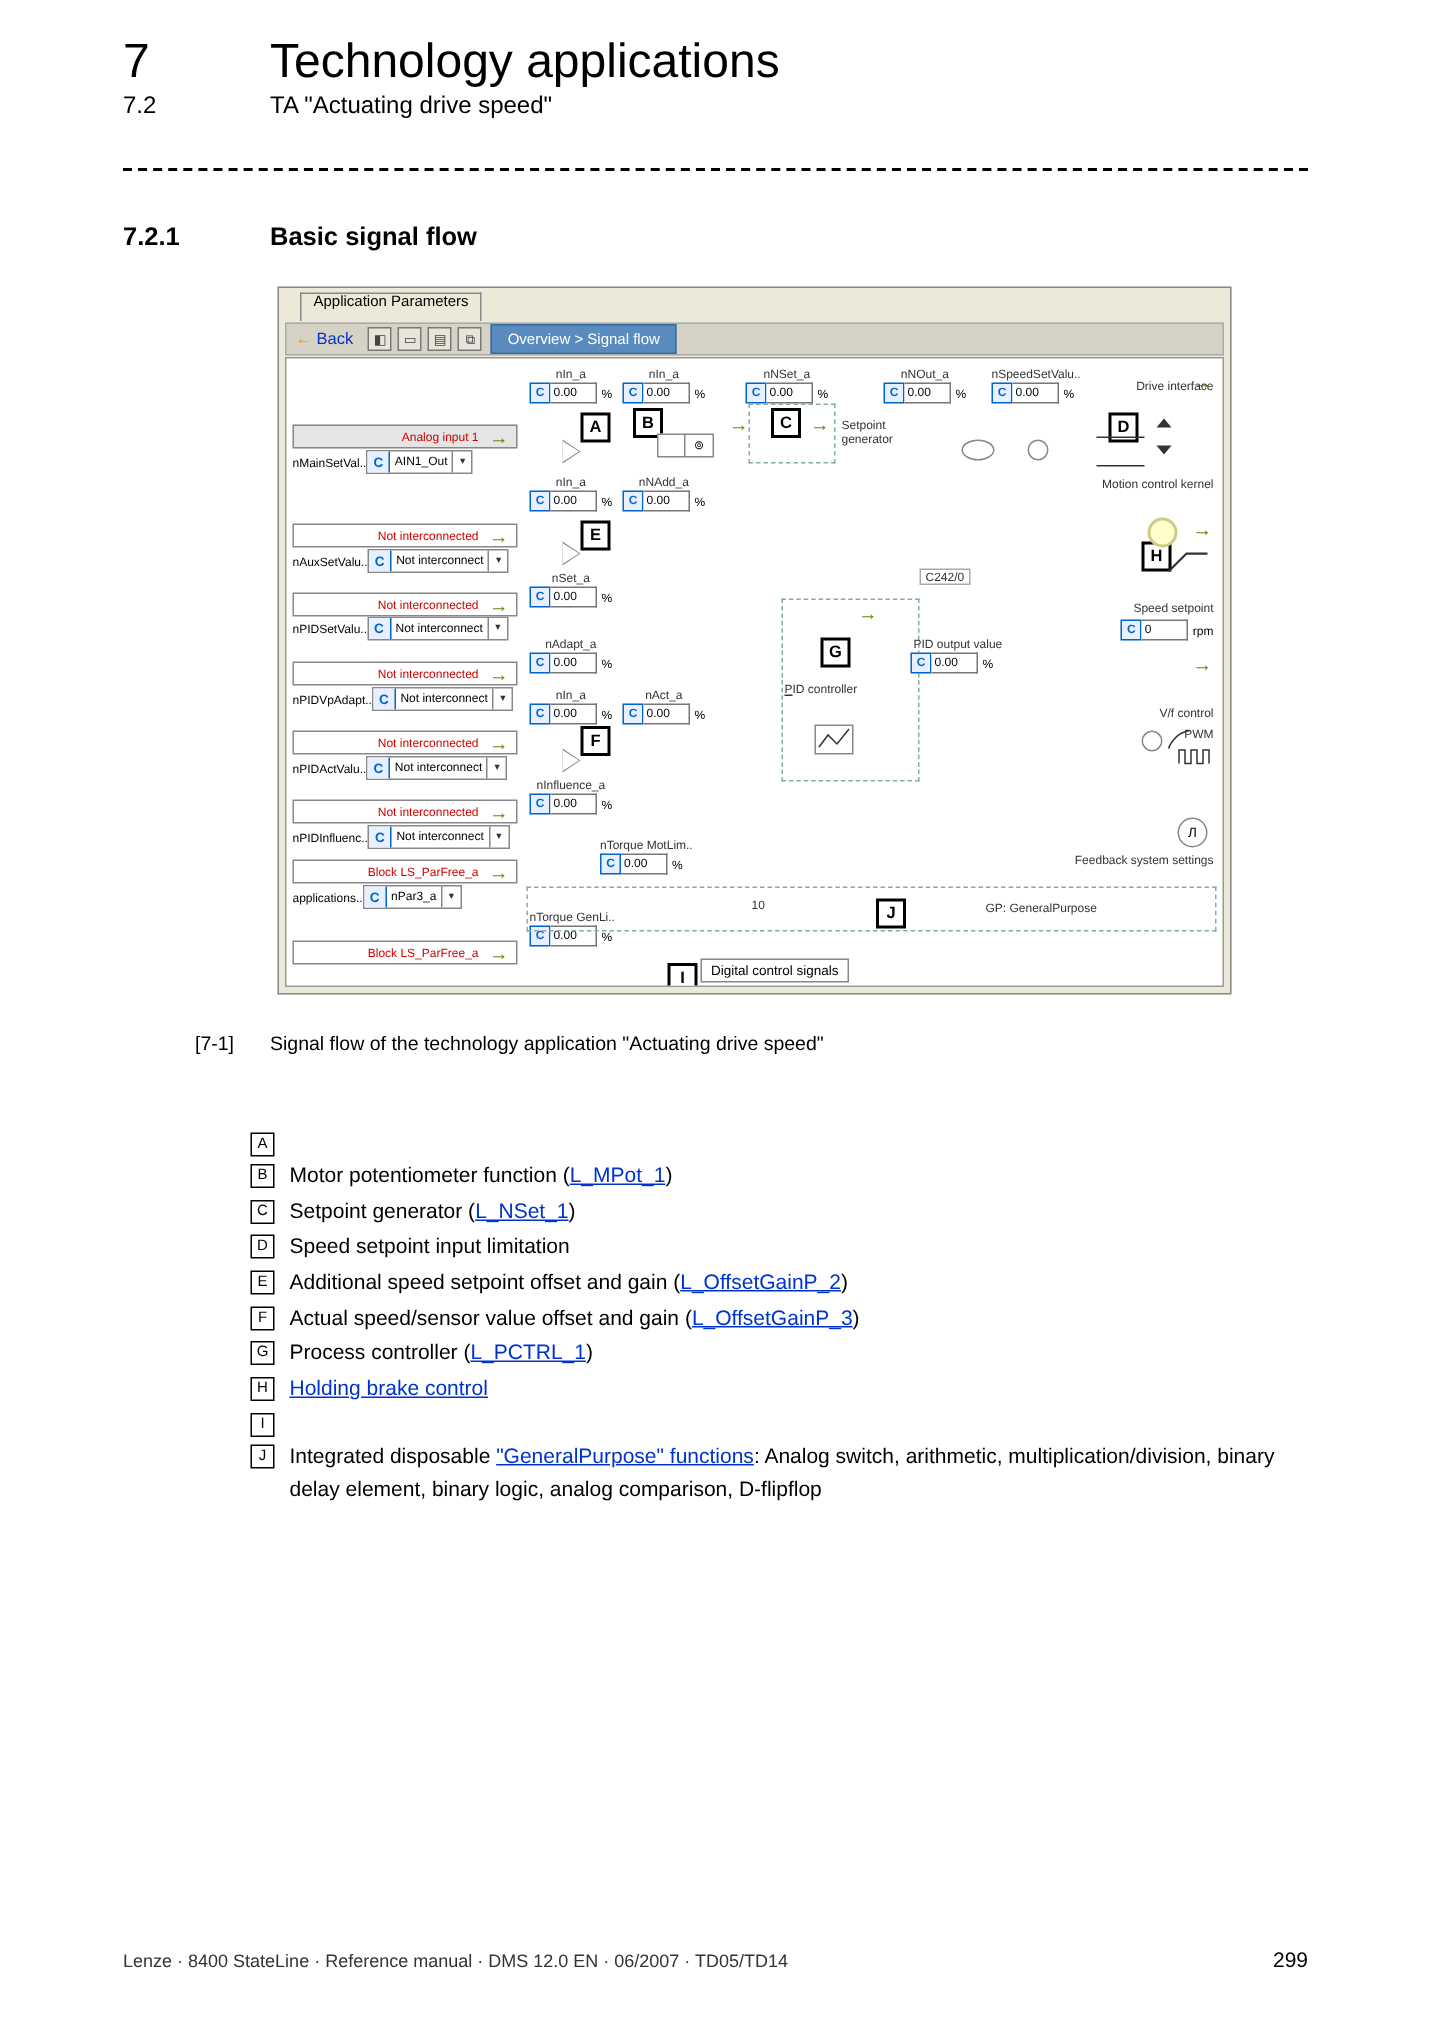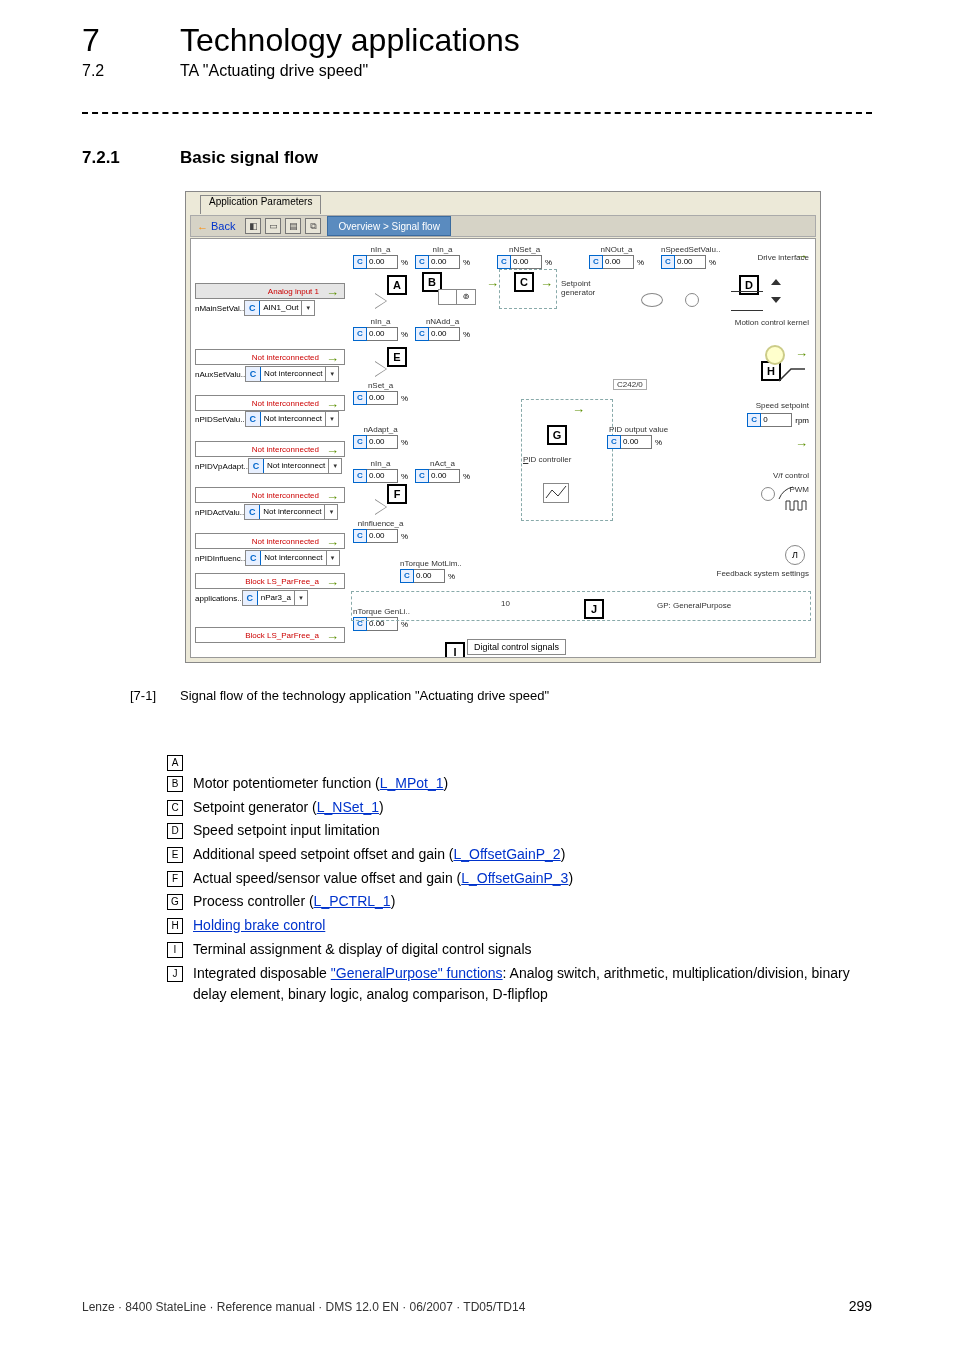--- a/index.html
+++ b/index.html
@@ -453,21 +453,20 @@
       <div class="row">
         <span class="key">G</span>
         <span class="txt">Process controller (<a class="fb" href="#">L_PCTRL_1</a>)</span>
       </div>
       <div class="row">
         <span class="key">H</span>
         <span class="txt"><a class="fb" href="#">Holding brake control</a></span>
       </div>
       <div class="row">
         <span class="key">I</span>
-        <span class="txt">Terminal assignment &amp; display of digital control signals</span>
       </div>
       <div class="row">
         <span class="key">J</span>
         <span class="txt">Integrated disposable <a class="fb" href="#">"GeneralPurpose" functions</a>: Analog switch, arithmetic, multiplication/division, binary delay element, binary logic, analog comparison, D-flipflop</span>
       </div>
     </div>
 
 <div class="footer-left">Lenze · 8400 StateLine · Reference manual · DMS 12.0 EN · 06/2007 · TD05/TD14</div>
 <div class="footer-right">299</div>
 

